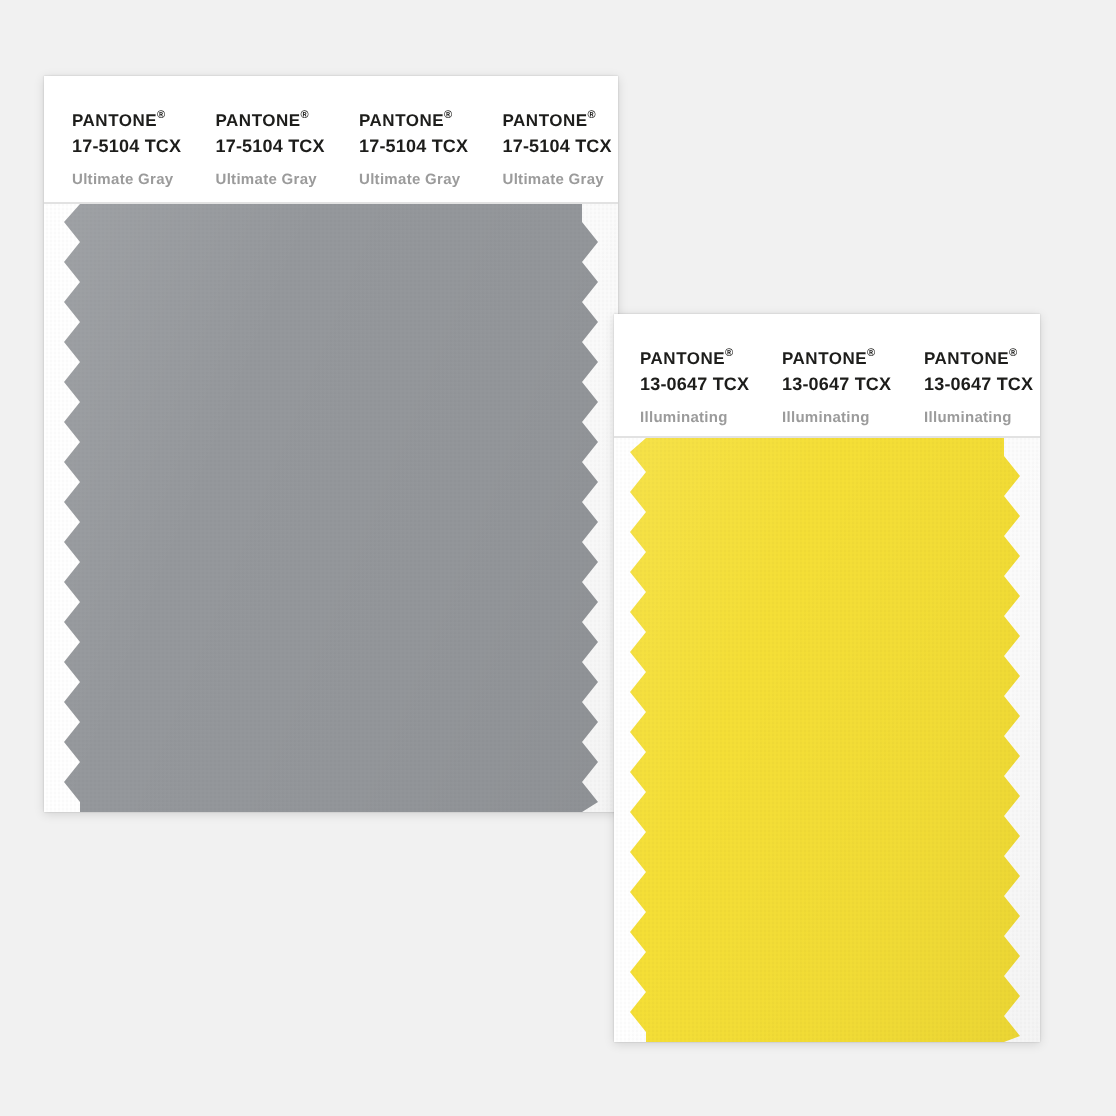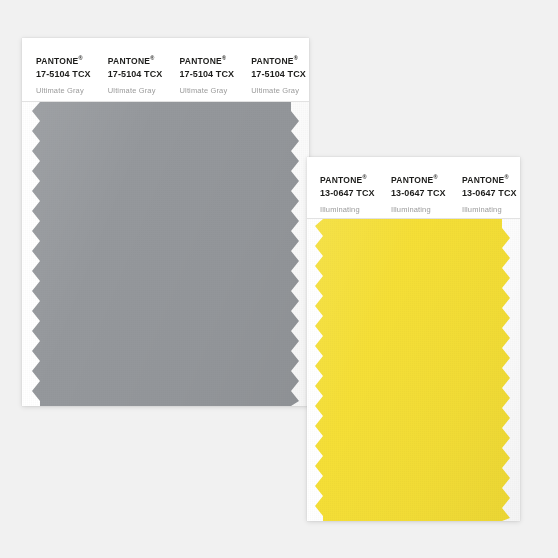--- a/index.html
+++ b/index.html
@@ -88,21 +88,21 @@
     font-weight: bold;
     color: #1d1d1b;
     letter-spacing: 0.1px;
     line-height: 13px;
     white-space: nowrap;
     margin-top: 1px;
   }
 
   .pantone-name {
     font-size: 7.5px;
-    font-weight: normal;
+    font-weight: bold;
     color: #9b9b9b;
     letter-spacing: 0.15px;
     line-height: 11px;
     white-space: nowrap;
     margin-top: 4px;
   }
 
   
   .fabric-wrap {
     position: absolute;

